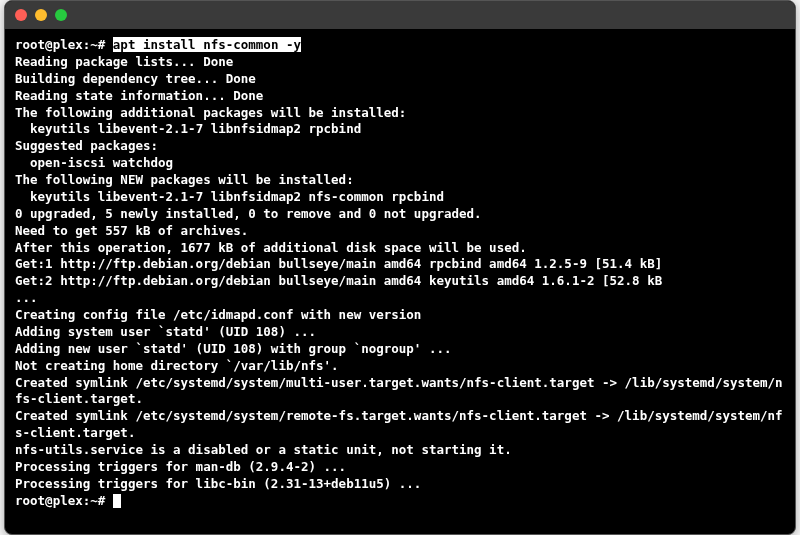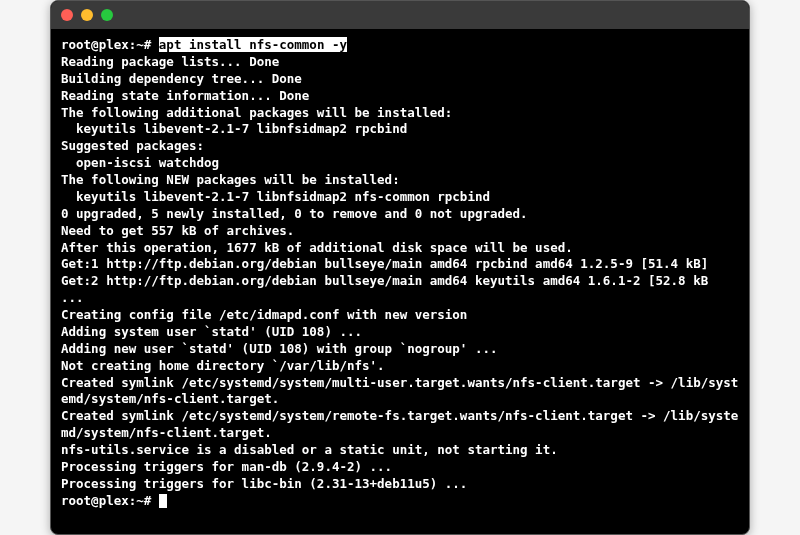--- a/index.html
+++ b/index.html
@@ -9,21 +9,21 @@
     }
     body {
       background: #f5f5f5;
       font-family: "Menlo", "Monaco", "Consolas", monospace;
       display: flex;
       justify-content: center;
       align-items: flex-start;
       padding: 0;
     }
     .terminal-window {
-      width: 700px;
+      width: 792px;
       height: 535px;
       background: #000;
       border-radius: 8px;
       overflow: hidden;
       box-shadow: 0 2px 10px rgba(0,0,0,0.3);
       border: 1px solid #555;
     }
     .titlebar {
       background: #3a3a3a;
       height: 28px;

